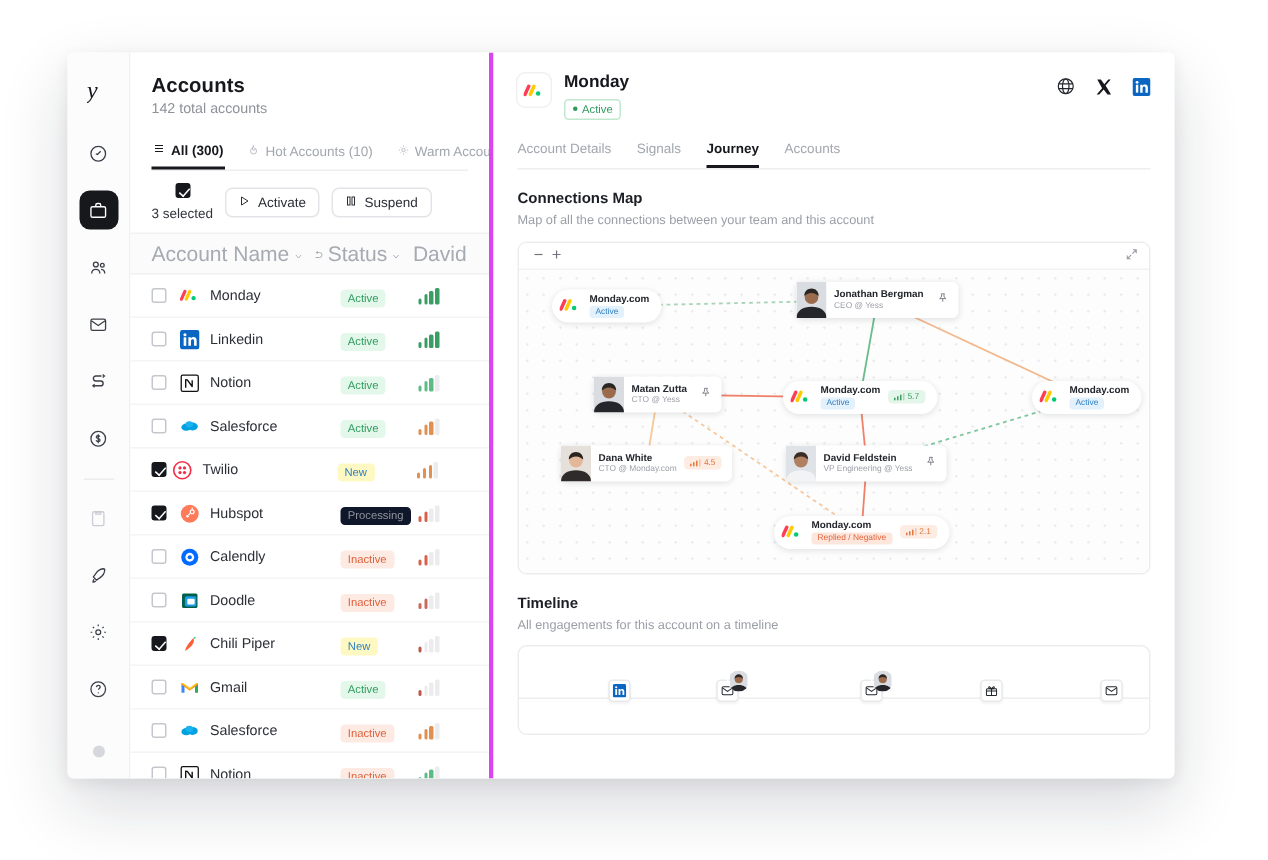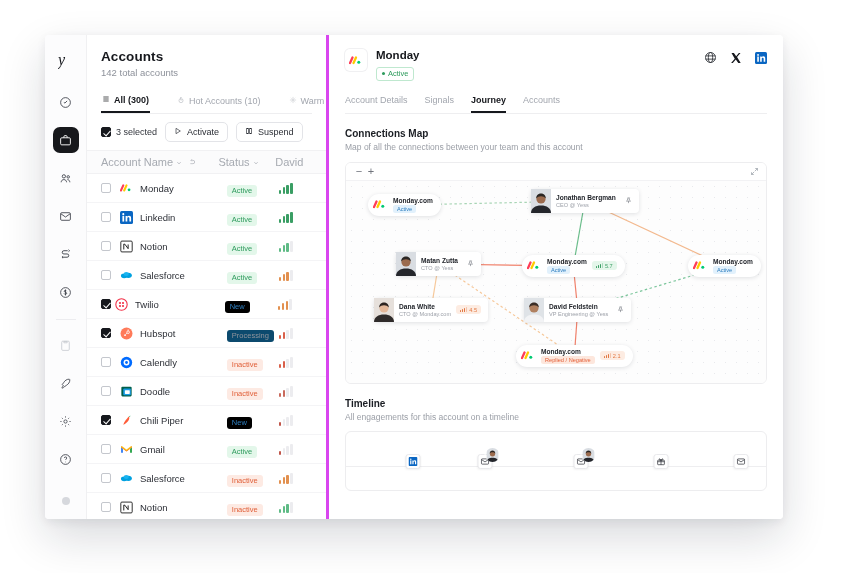--- a/index.html
+++ b/index.html
@@ -44,48 +44,48 @@
   .accounts-col {
     width: 242px; flex: 0 0 242px;
     border-right: 3px solid #d946ef;
     display: flex; flex-direction: column;
     background: #fff; overflow: hidden;
   }
   .acc-head { padding: 14px 14px 0 14px; }
   .acc-title { font-size: 13.5px; font-weight: bold; color: #16181d; letter-spacing: .1px; }
   .acc-sub { font-size: 9.5px; color: #8d919a; margin-top: 3px; }
 
-  .acc-tabs { display: flex; gap: 26px; margin-top: 13px; border-bottom: 1px solid #eeeef0; padding: 0 0 0 0; }
+  .acc-tabs { display: flex; gap: 14px; margin-top: 13px; border-bottom: 1px solid #eeeef0; padding: 0 0 0 0; }
   .acc-tab { display:flex; align-items:center; gap:4px; font-size: 9px; color:#a2a6ae; padding: 4px 1px 6px; white-space: nowrap; }
   .acc-tab.sel { color:#16181d; font-weight:bold; border-bottom: 2px solid #16181d; }
 
   .acc-actions { display: flex; align-items: center; gap: 8px; padding: 8px 14px 8px; }
-  .selcount { display:flex; align-items:center; gap:5px; font-size:9px; color:#33363d; }
+  .selcount { display:flex; align-items:center; gap:5px; font-size:9px; color:#33363d;flex-direction:column; }
   .cbx { width:10px; height:10px; border-radius:2px; border:1px solid #c4c7cd; background:#fff; display:inline-block; position:relative; flex:0 0 10px;}
   .cbx.on { background:#16181d; border-color:#16181d; }
   .cbx.on::after { content:""; position:absolute; left:3px; top:.5px; width:3px; height:6px; border:solid #fff; border-width:0 1.4px 1.4px 0; transform:rotate(42deg); }
   .btn { display:flex; align-items:center; gap:5px; font-size:9px; color:#2b2e35; border:1px solid #e3e4e8;
          background:#fff; border-radius:5px; padding:4px 8px; white-space:nowrap; }
 
   .tbl-head { display:flex; align-items:center; padding: 5px 14px; background:#fbfbfc; border-top:1px solid #f1f1f3; border-bottom:1px solid #f1f1f3; }
-  .th { font-size:11px; color:#a6aab1; display:flex; align-items:center; gap:3px;text-align:right; }
+  .th { font-size:14px; color:#a6aab1; display:flex; align-items:center; gap:3px;text-align:right; }
   .th.name { width: 128px; }
   .th.status { width: 62px; }
   .th.strength { width: 40px; }
 
   .rows { flex:1 1 auto; overflow:hidden; }
   .row { display:flex; align-items:center; padding: 0 14px; height: 29px; border-bottom: 1px solid #f4f4f6; }
   .cell-name { width: 128px; display:flex; align-items:center; gap:7px; }
   .logo-box { width: 13px; height: 13px; flex: 0 0 13px; display:flex; align-items:center; justify-content:center; }
   .row-label { font-size: 9.5px; color: #2c2f36; }
   .cell-status { width: 62px; }
   .pill { display:inline-block; font-size:7.5px; padding: 2px 5px; border-radius: 3px; line-height:1.1; }
   .pill.active { background:#e3f7ea; color:#2e9b5d; }
-  .pill.new { background:#000000; color:#2e7fc0; }
-  .pill.processing { background:#0c4a6e; color:#90949c; }
+  .pill.new { background:#fef9c3; color:#2e7fc0; }
+  .pill.processing { background:#0f172a; color:#90949c; }
   .pill.inactive { background:#fdeae3; color:#e0603a; }
   .cell-strength { width: 40px; display:flex; align-items:flex-end; gap:1.5px; height: 11px; }
   .bar { width: 2.4px; border-radius: 1px; }
 
   
   .detail { flex: 1 1 auto; display:flex; flex-direction:column; background:#fff; overflow:hidden; }
   .detail-head { padding: 14px 16px 0 16px; }
   .dh-top { display:flex; align-items:flex-start; }
   .dh-logo { width:22px; height:22px; border-radius:5px; background:#fff; box-shadow:0 0 0 1px #f0f0f2; display:flex; align-items:center; justify-content:center; margin-right:9px; }
   .dh-name { font-size:11.5px; font-weight:bold; color:#16181d; }

